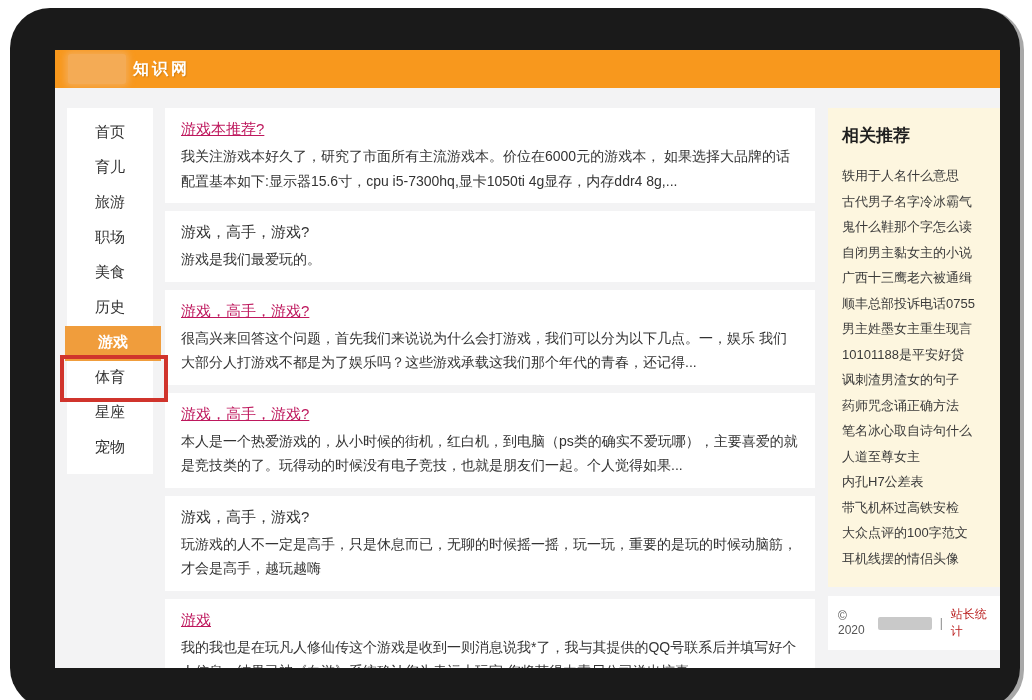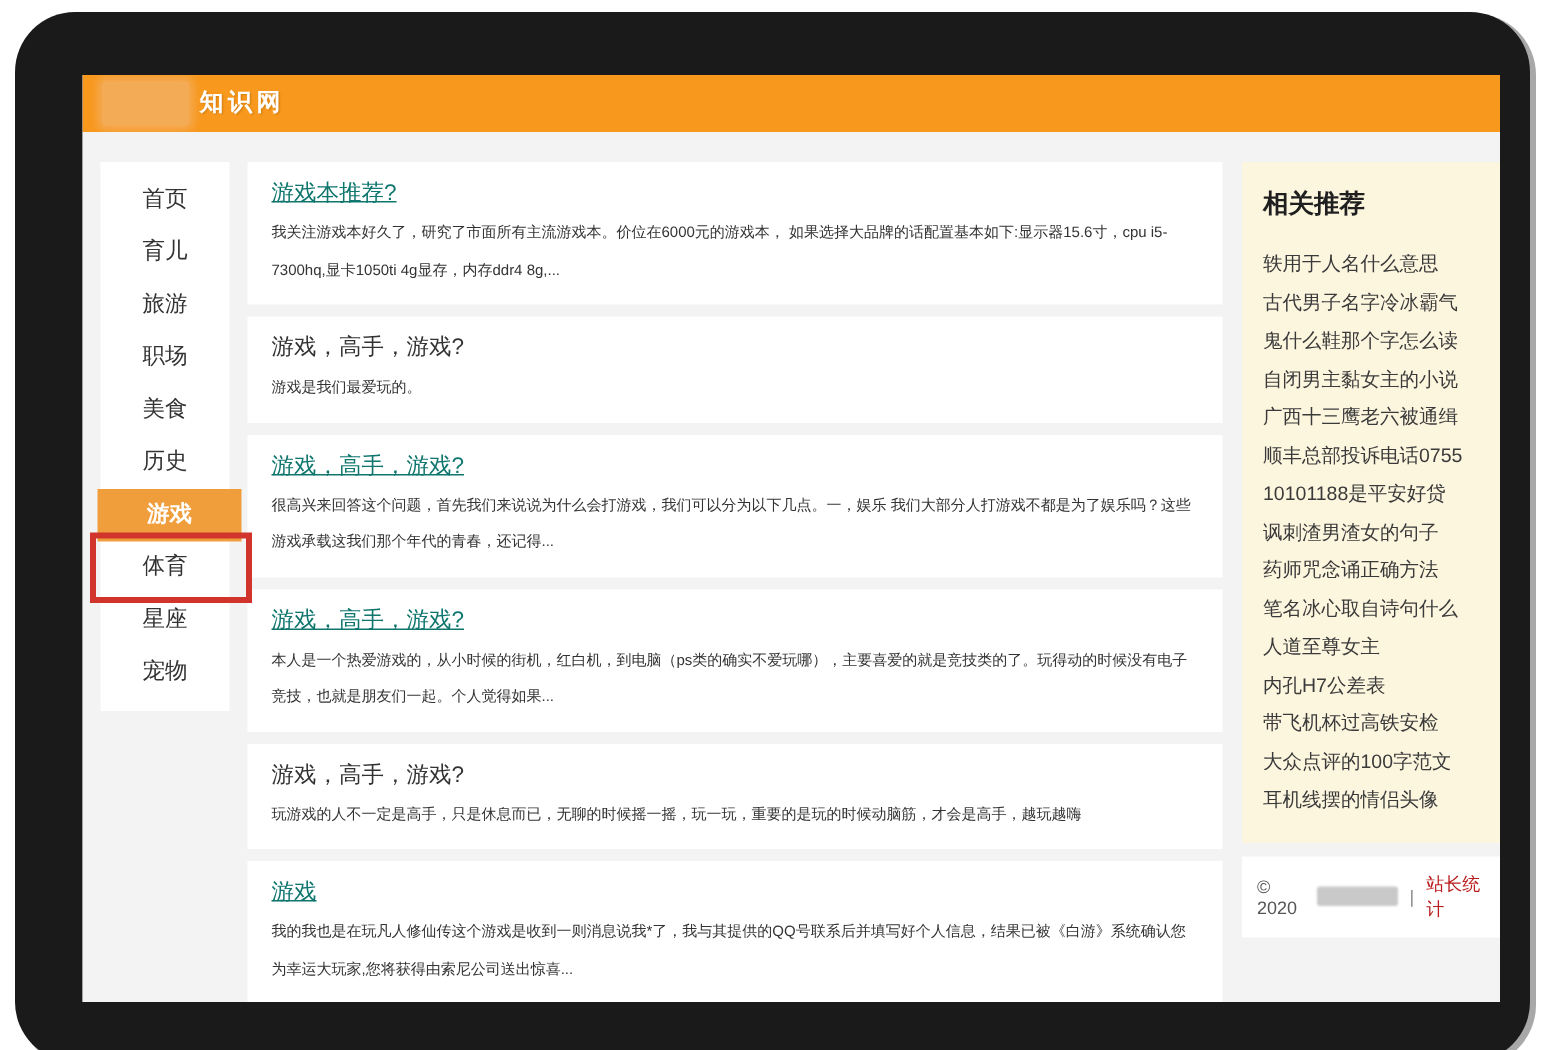--- a/index.html
+++ b/index.html
@@ -53,23 +53,23 @@
   }
   
   .main-col{position:absolute;left:110px;top:20px;width:650px;}
   .post{
     background:#fff;padding:8px 16px 10px;margin-bottom:8px;
   }
   .post-title{
     display:inline-block;font-size:15px;line-height:20px;color:#333;
     margin:3px 0 5px;
   }
-  a.post-title{color:#0f766e;text-decoration:underline;cursor:pointer;}
+  a.post-title{color:#be185d;text-decoration:underline;cursor:pointer;}
   .post-body{
-    font-size:10px;line-height:24.5px;color:#333;
+    font-size:14px;line-height:24.5px;color:#333;
   }
   
   .right-col{position:absolute;left:773px;top:20px;width:148px;}
   .reco-panel{
     background:#fdf6df;padding:12px 14px 16px;box-sizing:border-box;width:172px;
   }
   .reco-title{
     font-size:17px;font-weight:bold;color:#1f1f1f;margin:4px 0 16px;
   }
   .reco-item{
@@ -143,20 +143,21 @@
 
       <div class="right-col">
         <div class="reco-panel">
           <div class="reco-title">相关推荐</div>
           <div class="reco-item">轶用于人名什么意思</div>
           <div class="reco-item">古代男子名字冷冰霸气</div>
           <div class="reco-item">鬼什么鞋那个字怎么读</div>
           <div class="reco-item">自闭男主黏女主的小说</div>
           <div class="reco-item">广西十三鹰老六被通缉</div>
           <div class="reco-item">顺丰总部投诉电话0755</div>
+          <div class="reco-item">男主姓墨女主重生现言</div>
           <div class="reco-item">10101188是平安好贷</div>
           <div class="reco-item">讽刺渣男渣女的句子</div>
           <div class="reco-item">药师咒念诵正确方法</div>
           <div class="reco-item">笔名冰心取自诗句什么</div>
           <div class="reco-item">人道至尊女主</div>
           <div class="reco-item">内孔H7公差表</div>
           <div class="reco-item">带飞机杯过高铁安检</div>
           <div class="reco-item">大众点评的100字范文</div>
           <div class="reco-item">耳机线摆的情侣头像</div>
         </div>

